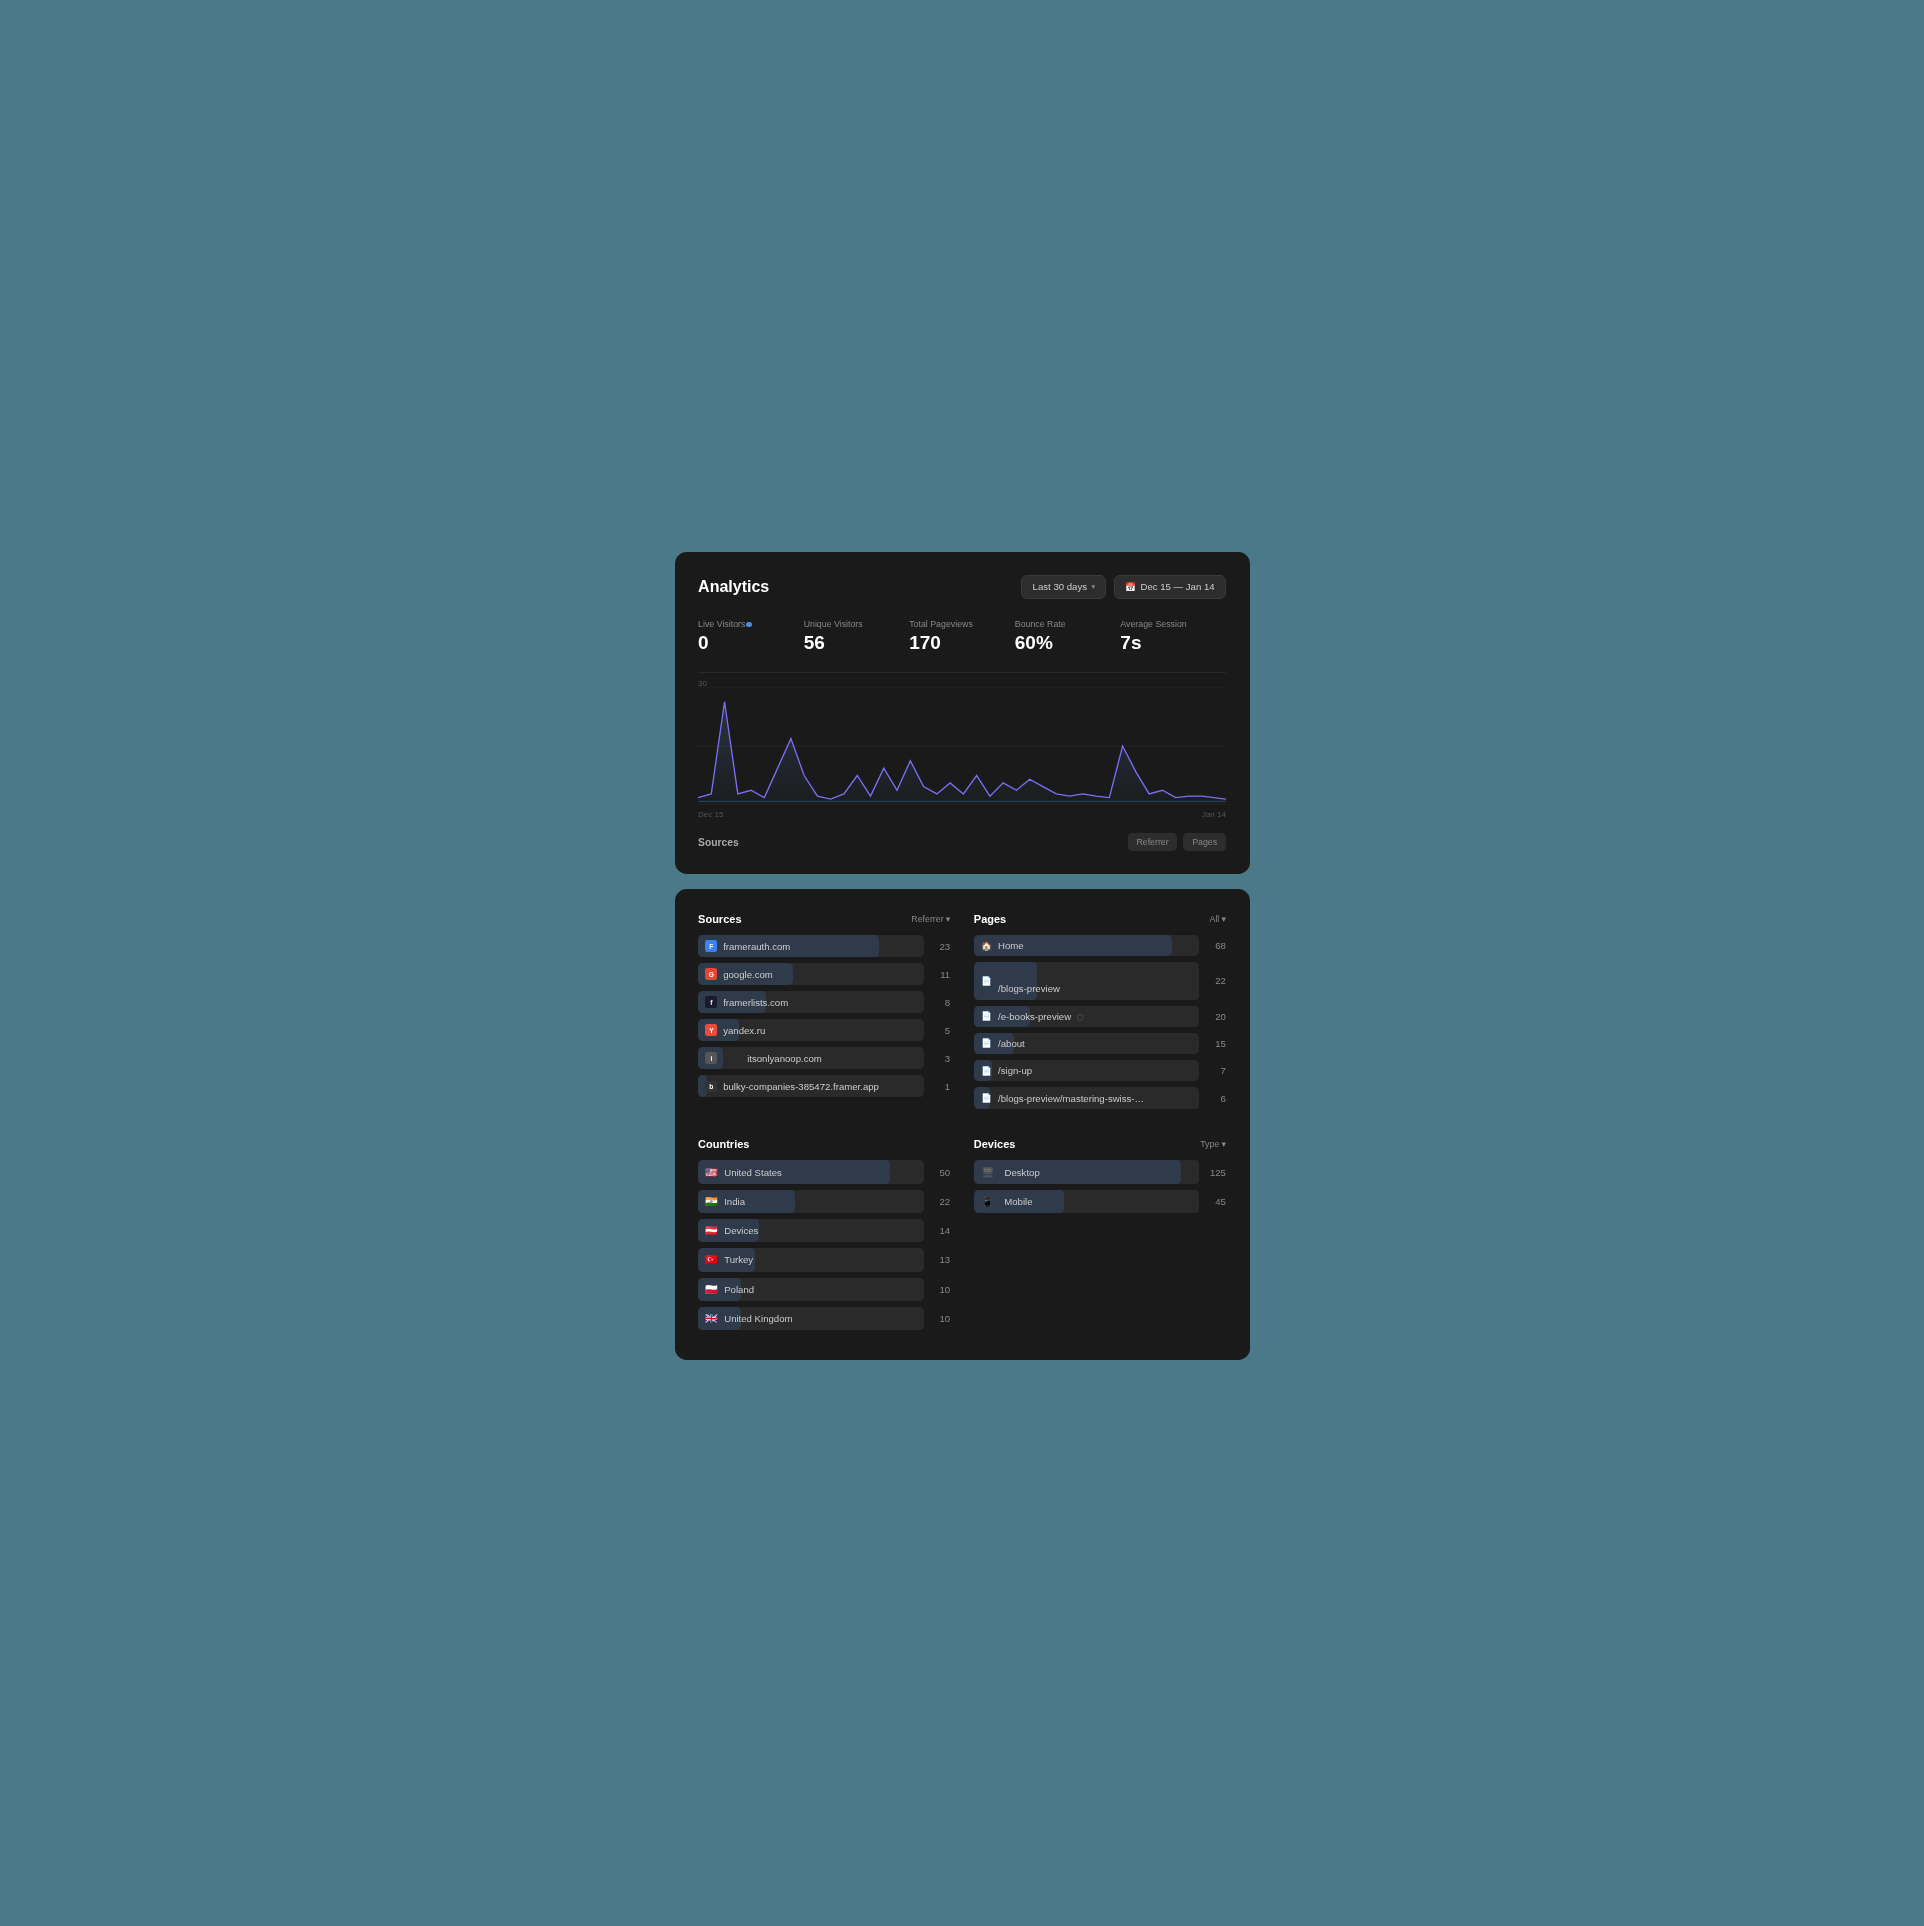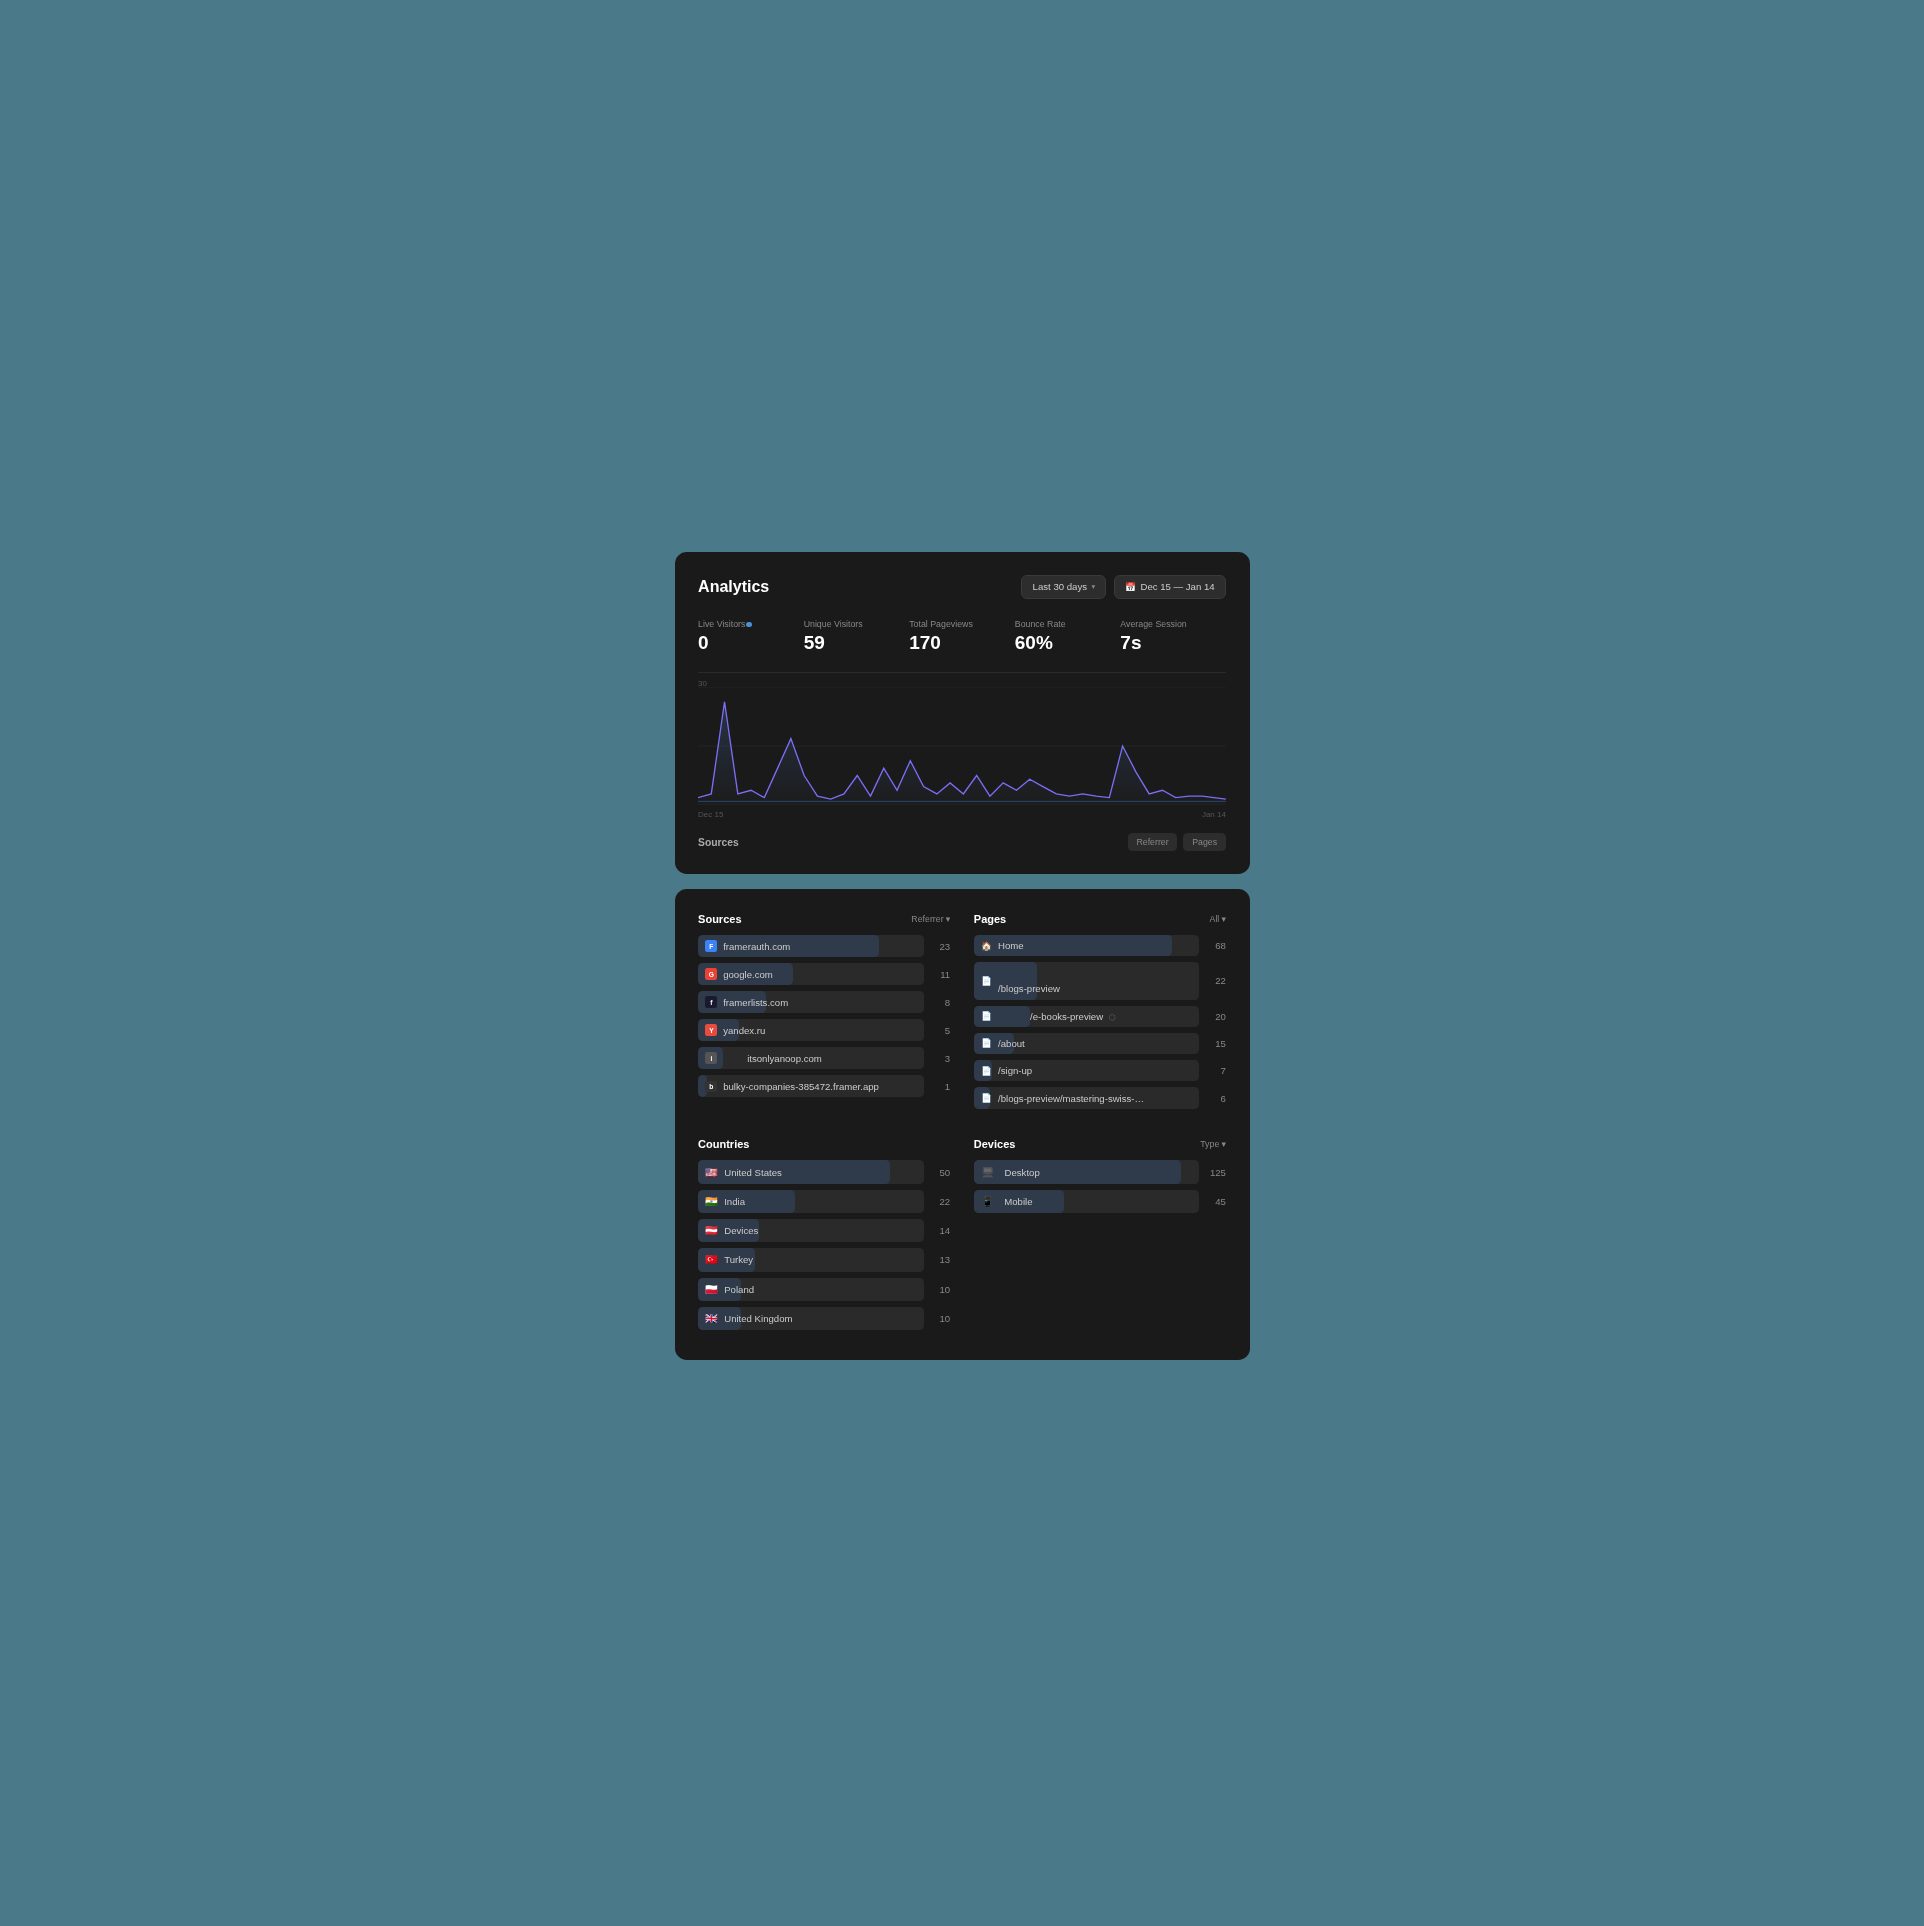--- a/index.html
+++ b/index.html
@@ -268,21 +268,21 @@
   <div class="stats-row">
     <div class="stat-item">
       <div class="stat-label">
         <span>Live Visitors</span>
         <span class="live-dot"></span>
       </div>
       <div class="stat-value">0</div>
     </div>
     <div class="stat-item">
       <div class="stat-label">Unique Visitors</div>
-      <div class="stat-value">59</div>
+      <div class="stat-value">56</div>
     </div>
     <div class="stat-item">
       <div class="stat-label">Total Pageviews</div>
       <div class="stat-value">170</div>
     </div>
     <div class="stat-item">
       <div class="stat-label">Bounce Rate</div>
       <div class="stat-value">60%</div>
     </div>
     <div class="stat-item">
@@ -426,21 +426,21 @@
         <span style="overflow:hidden;text-overflow:ellipsis;white-space:nowrap;max-width:147px;margin-top:16px;">/blogs-preview</span>
       </div>
     </div>
     <span class="data-row-value">22</span>
   </div>
           <div class="data-row">
     <div class="row-bar-container">
       <div class="row-bar-fill" style="width:25%"></div>
       <div class="row-bar-content">
         <span class="page-icon">📄</span>
-        <span style="overflow:hidden;text-overflow:ellipsis;white-space:nowrap;max-width:147px;margin-left:32px;"><span style="position:relative;">
+        <span style="overflow:hidden;text-overflow:ellipsis;white-space:nowrap;max-width:147px;"><span style="position:relative;">
       /e-books-preview
       <span class="external-icon">⬡</span>
     </span></span>
       </div>
     </div>
     <span class="data-row-value">20</span>
   </div>
           <div class="data-row">
     <div class="row-bar-container">
       <div class="row-bar-fill" style="width:18%"></div>

